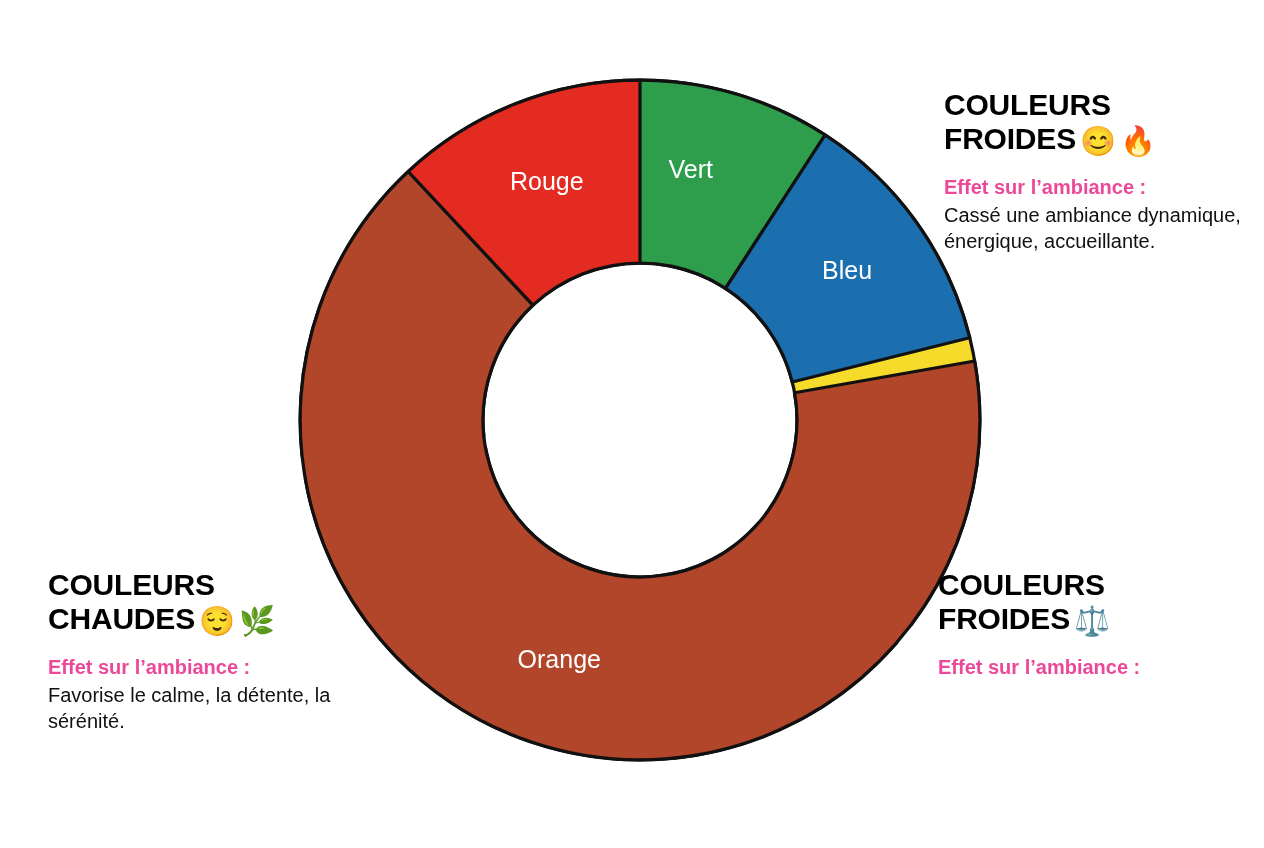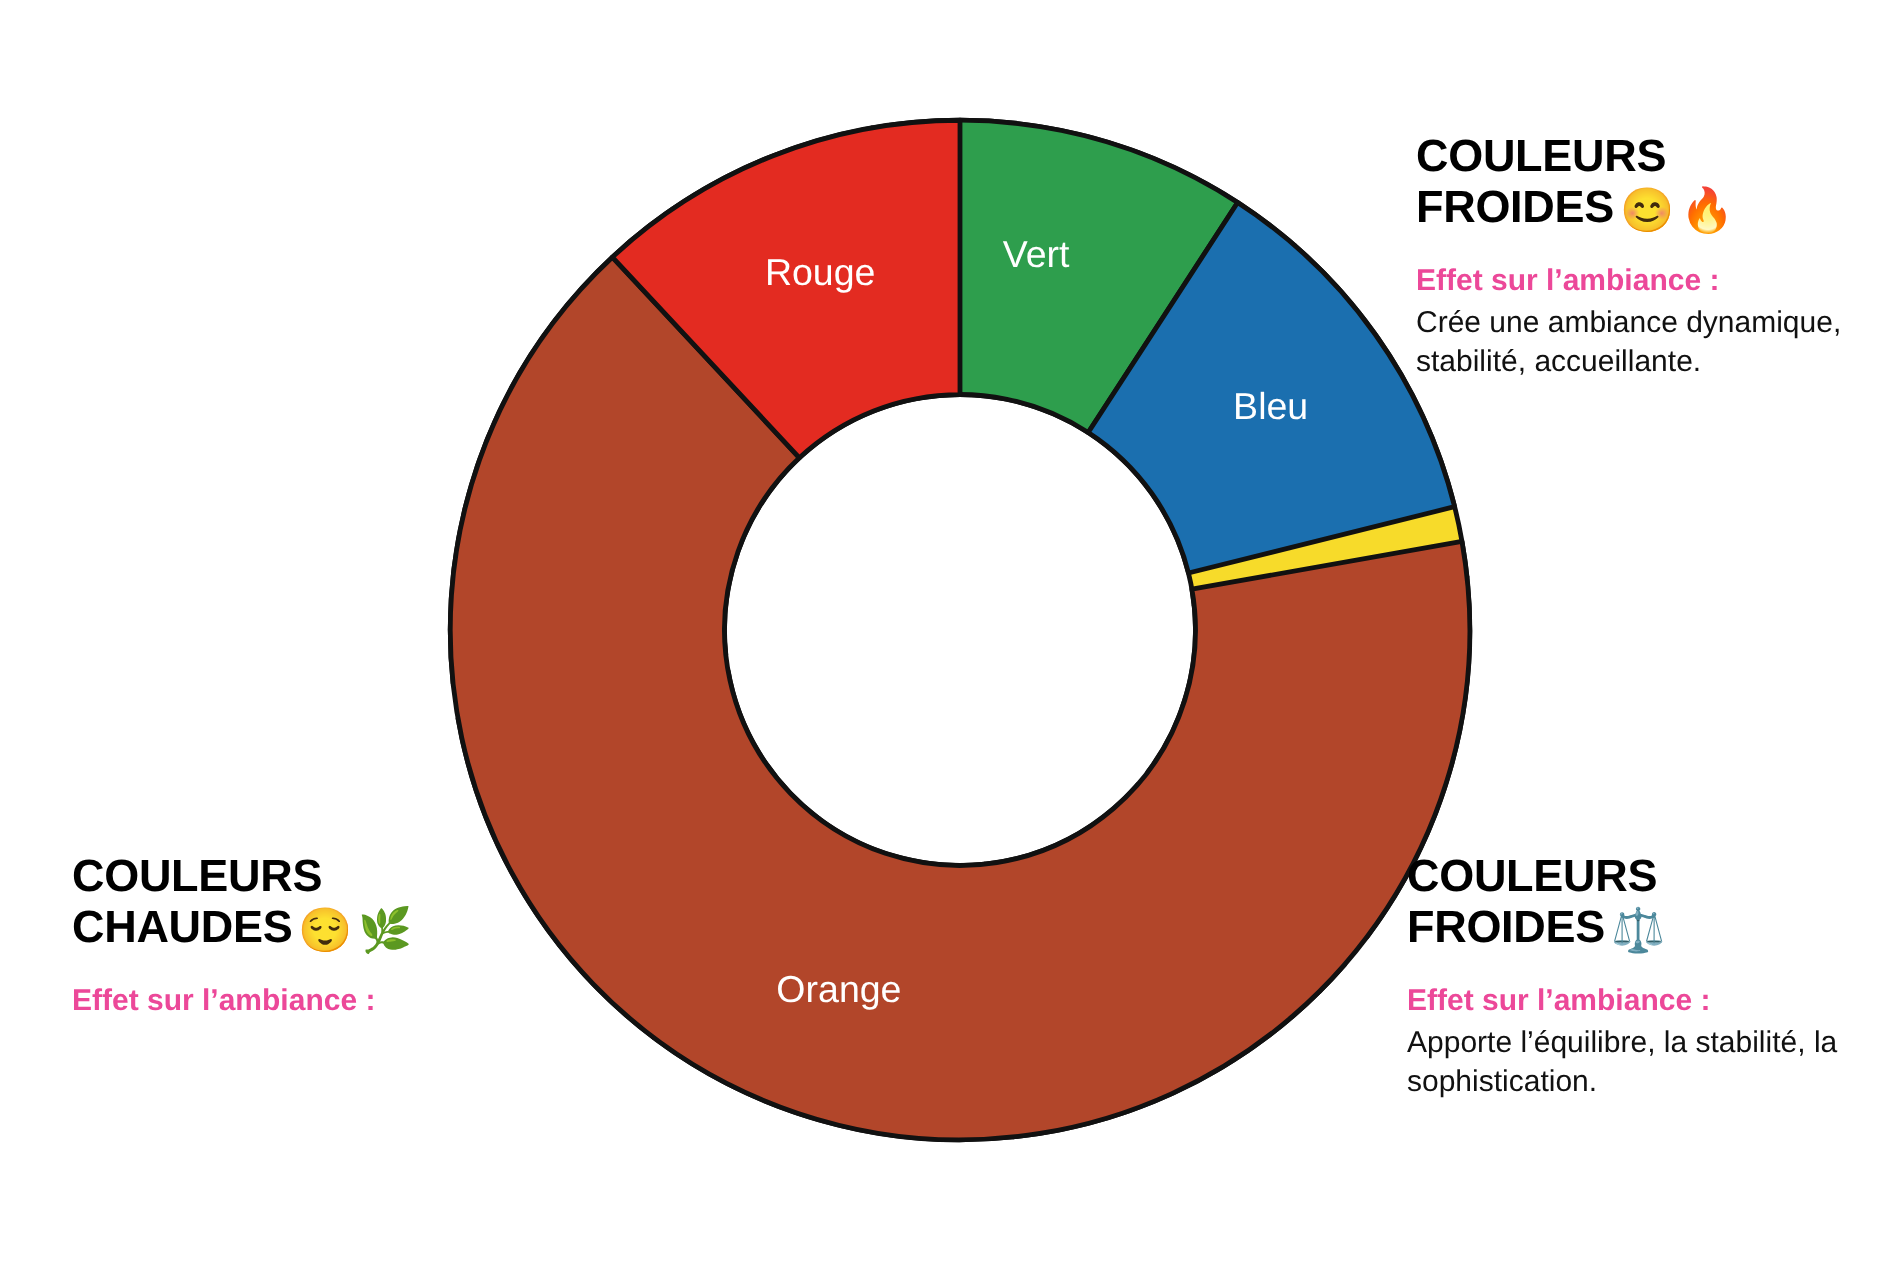--- a/index.html
+++ b/index.html
@@ -100,33 +100,33 @@
         <text x="251.76" y="108.30" fill="#ffffff" class="seg-label"><tspan x="251.76" dy="0">Rouge</tspan></text>
       </svg>
   </div>
 
   <div class="block" id="block-chaudes">
     <h2 class="heading">
       <span>COULEURS</span><br>
       <span>FROIDES</span><span class="emo emoji-inline">😊</span><span class="emo emoji-inline">🔥</span>
     </h2>
     <p class="sub">Effet sur l’ambiance :</p>
-    <p class="body">Crée une ambiance dynamique, stabilité, accueillante.</p>
+    <p class="body">Cassé une ambiance dynamique, énergique, accueillante.</p>
   </div>
 
   <div class="block" id="block-froides">
     <h2 class="heading">
       <span>COULEURS</span><br>
       <span>CHAUDES</span><span class="emo emoji-inline">😌</span><span class="emo emoji-inline">🌿</span>
     </h2>
     <p class="sub">Effet sur l’ambiance :</p>
+    <p class="body">Favorise le calme, la détente, la sérénité.</p>
   </div>
 
   <div class="block" id="block-neutres">
     <h2 class="heading">
       <span>COULEURS</span><br>
       <span>FROIDES</span><span class="emo emoji-inline">⚖️</span>
     </h2>
     <p class="sub">Effet sur l’ambiance :</p>
-    <p class="body">Apporte l’équilibre, la stabilité, la sophistication.</p>
   </div>
 
 </div>
 
 </body></html>

